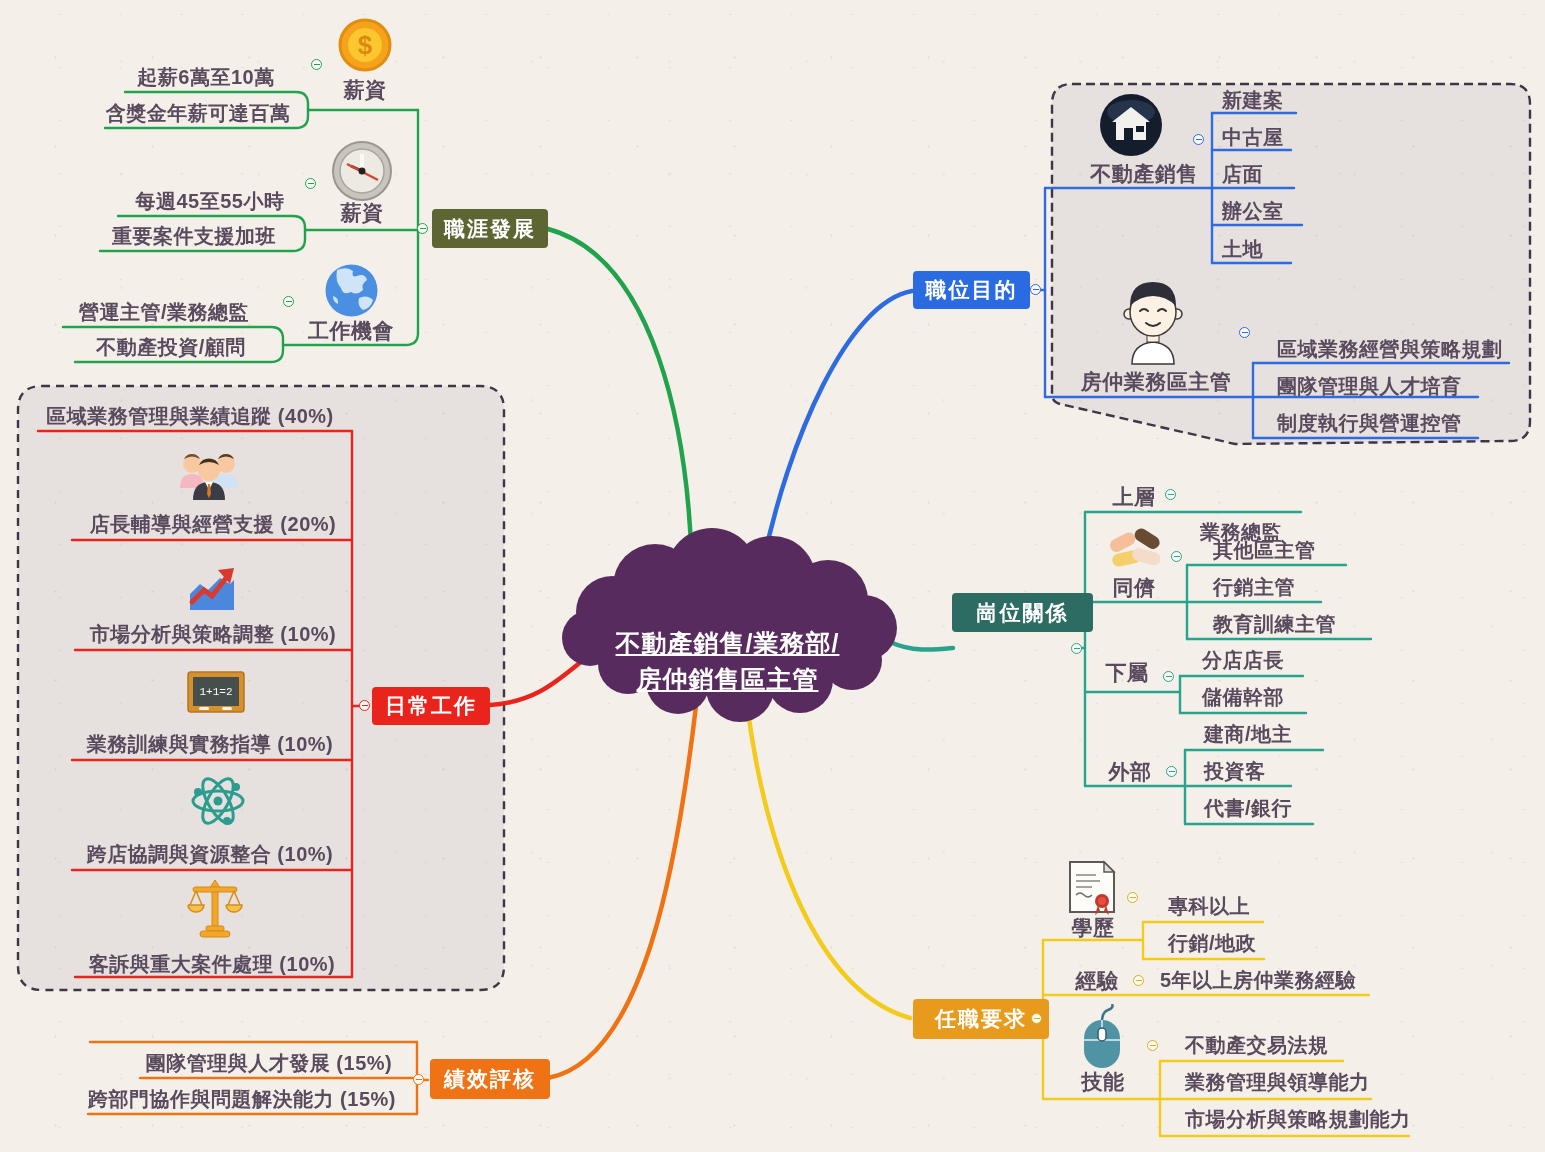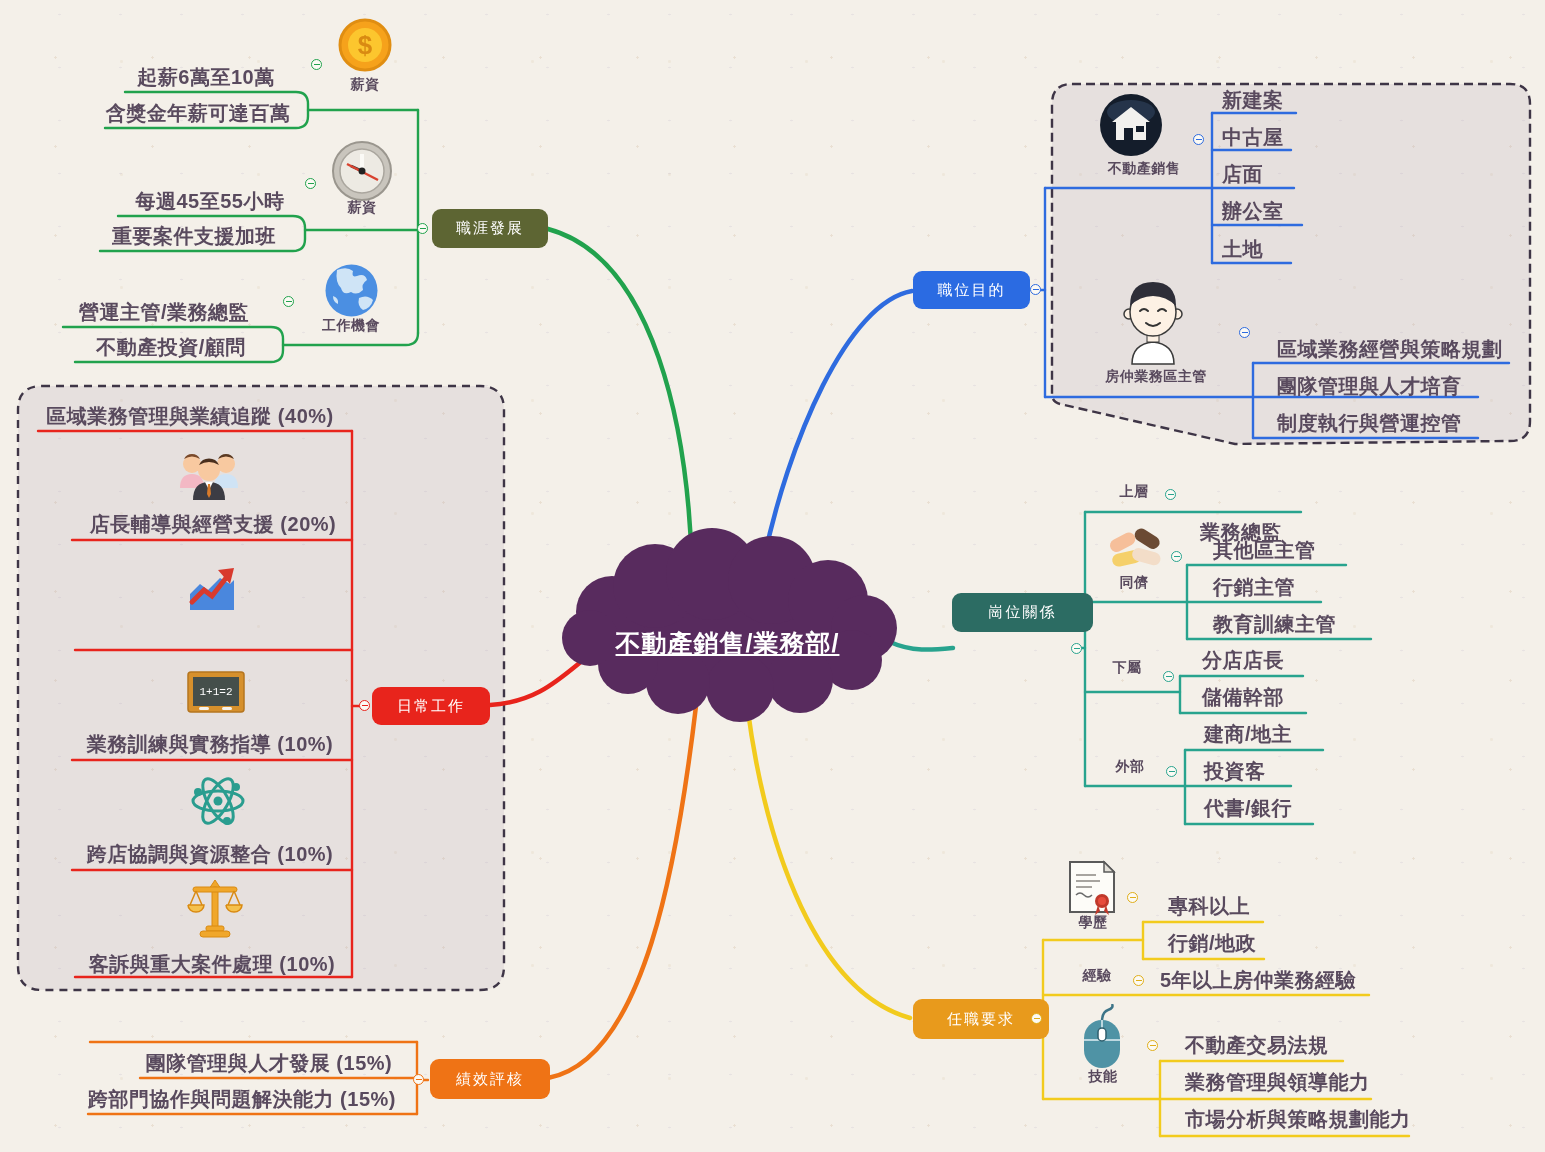--- a/index.html
+++ b/index.html
@@ -10,23 +10,23 @@
     background-image:
       radial-gradient(rgba(180,140,90,0.16) 1.2px, transparent 1.4px),
       radial-gradient(rgba(120,100,160,0.10) 1px, transparent 1.2px),
       radial-gradient(rgba(200,170,120,0.12) 1.5px, transparent 1.7px);
     background-size:97px 89px,61px 53px,137px 113px;
     background-position:7px 13px,29px 41px,53px 5px;
   }
   #wires{position:absolute;left:0;top:0;z-index:1;}
   .t{position:absolute;z-index:3;font-size:20px;font-weight:600;color:#594a5e;white-space:nowrap;letter-spacing:0.5px;}
   .tc{text-align:center;}
-  .lbl{font-weight:700;font-size:14px;}
+  .lbl{font-weight:700;font-size:21px;}
   .node{position:absolute;z-index:4;display:flex;align-items:center;justify-content:center;
-        color:#fff;font-size:15px;font-weight:400;border-radius:9px;letter-spacing:2px;}
+        color:#fff;font-size:21px;font-weight:700;border-radius:4px;letter-spacing:2px;}
   .minus{position:absolute;z-index:5;width:11px;height:11px;border-radius:50%;
          background:#fcfaf4;border:1.5px solid currentColor;box-sizing:border-box;}
   .minus::after{content:"";position:absolute;left:1.5px;right:1.5px;top:50%;margin-top:-0.8px;height:1.6px;background:currentColor;}
   .icon{position:absolute;z-index:3;}
   .icon svg{display:block;width:100%;height:100%;}
   .c-green{color:#21a24d}.c-blue{color:#2e6bdf}.c-teal{color:#28a38e}
   .c-red{color:#e8241c}.c-orange{color:#ef7315}.c-yellow{color:#e0ae1a}
   .cloud-text{position:absolute;z-index:4;color:#fff;font-size:25px;font-weight:700;
               text-align:center;line-height:1.45;letter-spacing:1px;}
 </style>
@@ -135,20 +135,21 @@
         <circle cx="800" cy="680" r="33"></circle>
       <circle cx="740" cy="688" r="34"></circle>
         <circle cx="678" cy="682" r="32"></circle>
       <circle cx="628" cy="664" r="30"></circle>
         <circle cx="590" cy="638" r="28"></circle>
     </g>
   </svg>
 
   <div class="cloud-text" style="left:585px;top:625px;width:285px;text-decoration:underline;">
     <div>不動產銷售/業務部/</div>
+    <div>房仲銷售區主管</div>
   </div>
 
   <div class="node" style="left:432px;top:209px;width:116px;height:39px;background:#5d6533;">職涯發展</div>
   <div class="node" style="left:913px;top:271px;width:117px;height:38px;background:#2b6be2;">職位目的</div>
   <div class="node" style="left:952px;top:593px;width:141px;height:39px;background:#2c6c63;">崗位關係</div>
   <div class="node" style="left:372px;top:687px;width:118px;height:38px;background:#e8241c;">日常工作</div>
   <div class="node" style="left:430px;top:1059px;width:120px;height:40px;background:#ef7315;">績效評核</div>
   <div class="node" style="left:913px;top:999px;width:136px;height:40px;background:#e89a1c;">任職要求</div>
 
   <div class="minus c-green" style="left:311px;top:59px;"></div>
@@ -285,20 +286,21 @@
   </div>
   <div class="t tc" style="left:72px;top:511px;width:282px;">店長輔導與經營支援 (20%)</div>
 
   <div class="icon" style="left:184px;top:560px;width:57px;height:56px;">
     <svg viewBox="0 0 57 56">
       <path d="M6,50 L6,34 L16,24 L24,30 L36,18 L46,24 L50,20 L50,50 Z" fill="#4a87dd"></path>
       <path d="M8,42 L20,30 L28,36 L42,18" stroke="#d83a2e" stroke-width="5" fill="none" stroke-linecap="round"></path>
       <path d="M34,10 L50,8 L46,24 Z" fill="#d83a2e"></path>
     </svg>
   </div>
+  <div class="t tc" style="left:78px;top:621px;width:270px;">市場分析與策略調整 (10%)</div>
 
   <div class="icon" style="left:186px;top:670px;width:60px;height:48px;">
     <svg viewBox="0 0 60 48">
       <rect x="2" y="2" width="56" height="40" rx="3" fill="#d6902c" stroke="#b5751f" stroke-width="1.5"></rect>
       <rect x="7" y="7" width="46" height="29" fill="#454f4b"></rect>
       <text x="30" y="25" font-size="11" fill="#ffffff" text-anchor="middle" font-family="'Liberation Mono',monospace">1+1=2</text>
       <rect x="13" y="37" width="10" height="3" rx="1.5" fill="#f5f2ec"></rect>
         <rect x="36" y="37" width="10" height="3" rx="1.5" fill="#f5f2ec"></rect>
     </svg>
   </div>

